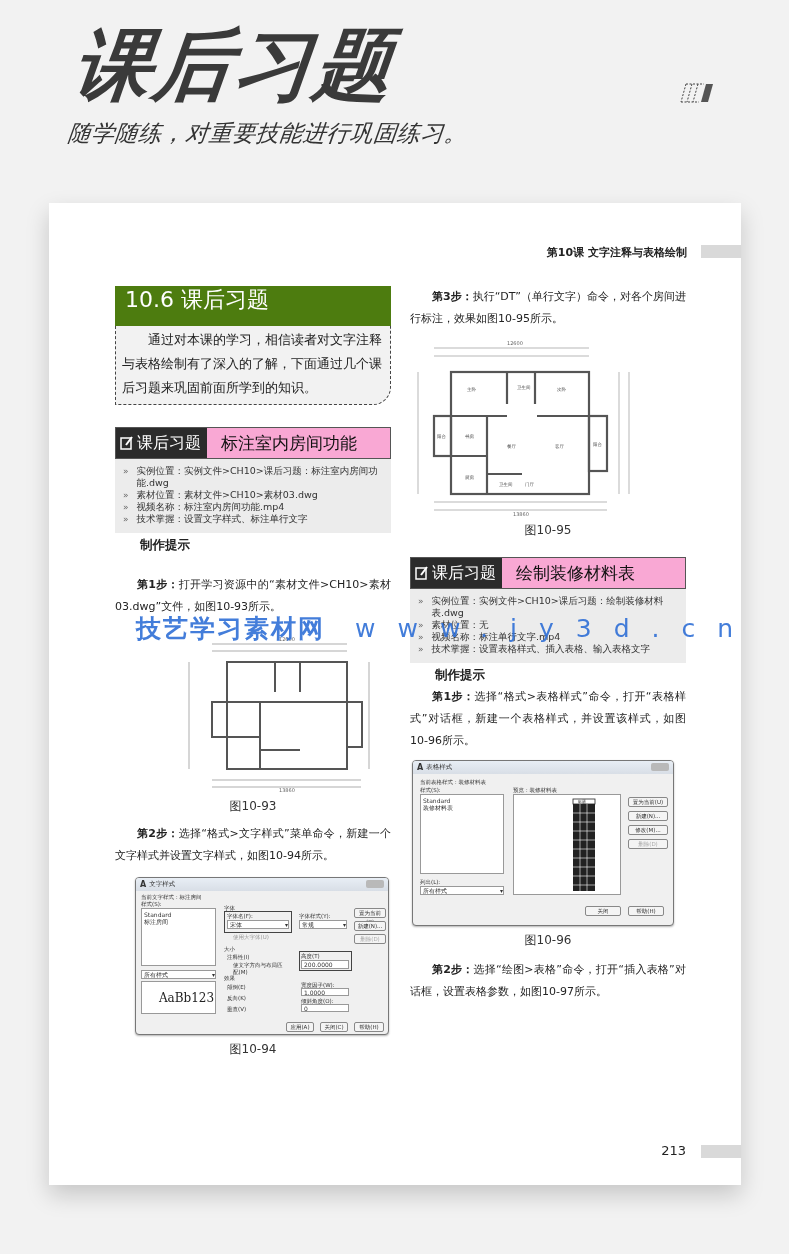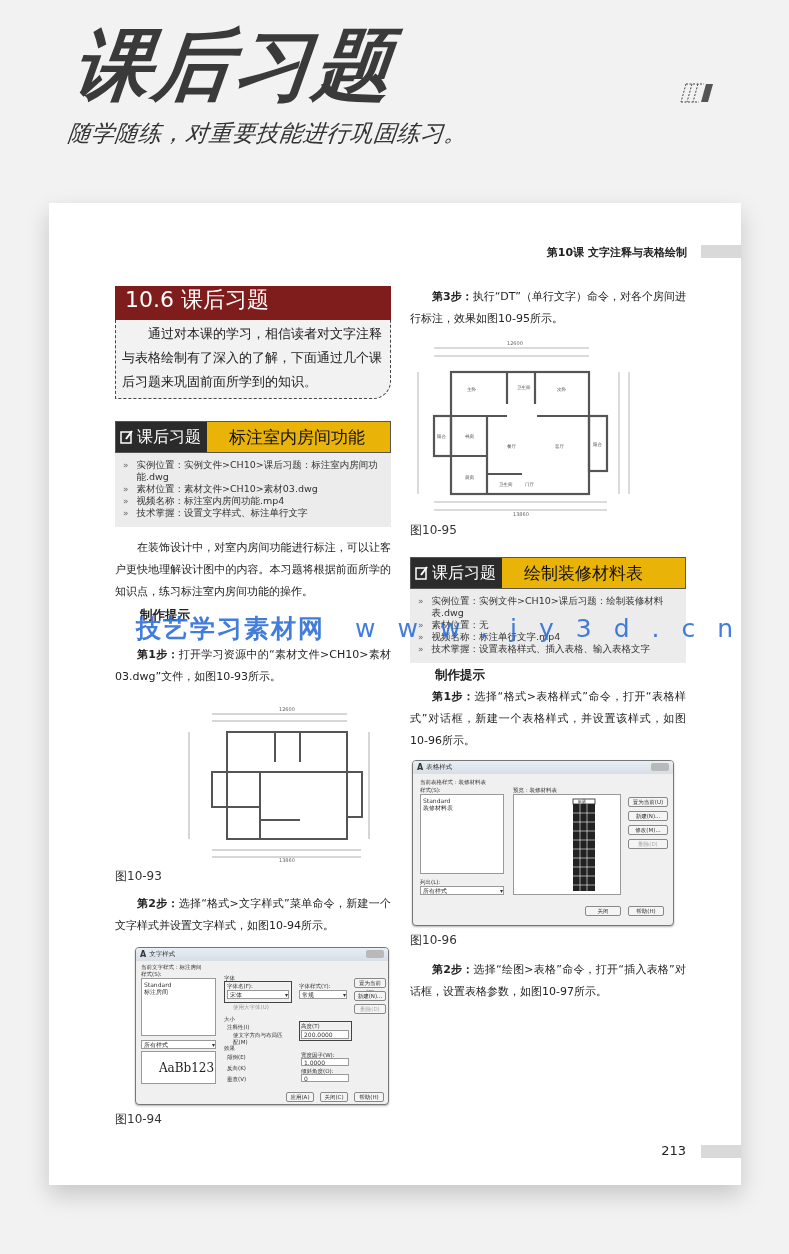--- a/index.html
+++ b/index.html
@@ -12,34 +12,34 @@
 
   .page { position: absolute; left: 49px; top: 203px; width: 692px; height: 982px; background: #fff; box-shadow: 0 10px 22px rgba(0,0,0,0.18); }
   .running-head { position: absolute; right: 54px; top: 42px; font-size: 11px; color: #222; font-weight: bold; }
   .running-bar { position: absolute; right: 0; top: 42px; width: 40px; height: 13px; background: #d9d9d9; }
   .page-num { position: absolute; right: 55px; top: 940px; font-size: 13px; color: #222; }
   .page-num-bar { position: absolute; right: 0; top: 942px; width: 40px; height: 13px; background: #d9d9d9; }
 
   .col-left { position: absolute; left: 66px; top: 83px; width: 276px; }
   .col-right { position: absolute; left: 361px; top: 83px; width: 276px; }
 
-  .sec-head { background: #7f1d1d; color: #fff; font-size: 22px; padding: 1px 10px; height: 34px; line-height: 26px; }
+  .sec-head { background: #4d7c0f; color: #fff; font-size: 22px; padding: 1px 10px; height: 40px; line-height: 26px; }
   .sec-intro { border: 1.5px dashed #444; border-top: none; border-bottom-right-radius: 18px; background: #f2f2f2; font-size: 13px; line-height: 24px; padding: 2px 6px 4px 6px; text-indent: 2em; color: #222; }
 
   .ex-head { display: flex; margin-top: 22px; border: 1px solid #555; height: 32px; }
   .ex-tag { background: #2b2b2b; color: #fff; font-size: 16px; display: flex; align-items: center; padding: 0 6px 0 4px; gap: 3px; }
-  .ex-title { flex: 1; font-size: 17px; color: #111; display: flex; align-items: center; padding-left: 22px; background: #eab308; }
+  .ex-title { flex: 1; font-size: 17px; color: #111; display: flex; align-items: center; padding-left: 14px; background: #f9a8d4; }
   .ex-info { background: #ececec; padding: 6px 8px 8px 8px; font-size: 9.5px; line-height: 12px; color: #333; }
   .ex-info li { list-style: none; display: flex; gap: 8px; }
   .ex-info li .b { color: #666; font-size: 9px; }
 
   .para { font-size: 11px; line-height: 22px; color: #222; text-indent: 2em; text-align: justify; margin-top: 10px; }
   .para .bold { font-weight: bold; }
   .subhead { font-size: 12.5px; font-weight: bold; text-indent: 2em; margin-top: 4px; color: #222; }
-  .caption { text-align: left; font-size: 12px; color: #333; margin-top: 6px; }
+  .caption { text-align: center; font-size: 12px; color: #333; margin-top: 6px; }
 
   .fig { margin: 8px auto 0 auto; position: relative; }
   .dialog { border: 1px solid #777; border-radius: 4px; background: #f0f0f0; box-shadow: 0 1px 2px rgba(0,0,0,0.3); position: relative; font-size: 6px; color: #333; overflow: hidden; }
   .dlg-title { height: 13px; background: linear-gradient(#e8eef5,#d8dee6); display: flex; align-items: center; padding-left: 4px; gap: 3px; font-size: 6.5px; }
   .dlg-close { position: absolute; right: 4px; top: 2px; width: 18px; height: 8px; background: #b9b9b9; border-radius: 2px; }
   .box { position: absolute; background: #fff; border: 1px solid #999; padding-left: 16px; }
   .btn { position: absolute; border: 1px solid #888; border-radius: 2px; background: #f4f4f4; font-size: 5.5px; text-align: center; line-height: 9px; height: 10px; }
   .lbl { position: absolute; font-size: 5.5px; }
 
   .watermark { position: absolute; left: 136px; top: 612px; font-size: 25px; font-weight: bold; color: #2f6fd6; letter-spacing: 2px; white-space: nowrap; opacity: 0.9; }
@@ -87,21 +87,20 @@
       <li>
           <span class="b">»</span>
           <span>视频名称：标注室内房间功能.mp4</span>
         </li>
       <li>
           <span class="b">»</span>
           <span>技术掌握：设置文字样式、标注单行文字</span>
         </li>
     </ul>
 
-    <p class="para">在装饰设计中，对室内房间功能进行标注，可以让客户更快地理解设计图中的内容。本习题将根据前面所学的知识点，练习标注室内房间功能的操作。</p>
     <p class="subhead">制作提示</p>
     <p class="para" style="margin-top:20px"><span class="bold">第1步：</span><span>打开学习资源中的“素材文件&gt;CH10&gt;素材03.dwg”文件，如图10-93所示。</span></p>
 
     <svg class="fig" width="200" height="160" viewBox="0 0 200 160" style="display:block;margin-left:70px;margin-top:14px;">
       <g stroke="#777" stroke-width="0.6" fill="none">
         <line x1="27" y1="12" x2="162" y2="12"></line>
           <line x1="27" y1="19" x2="162" y2="19"></line>
         <line x1="27" y1="148" x2="176" y2="148"></line>
           <line x1="27" y1="155" x2="176" y2="155"></line>
         <line x1="4" y1="30" x2="4" y2="137"></line>

